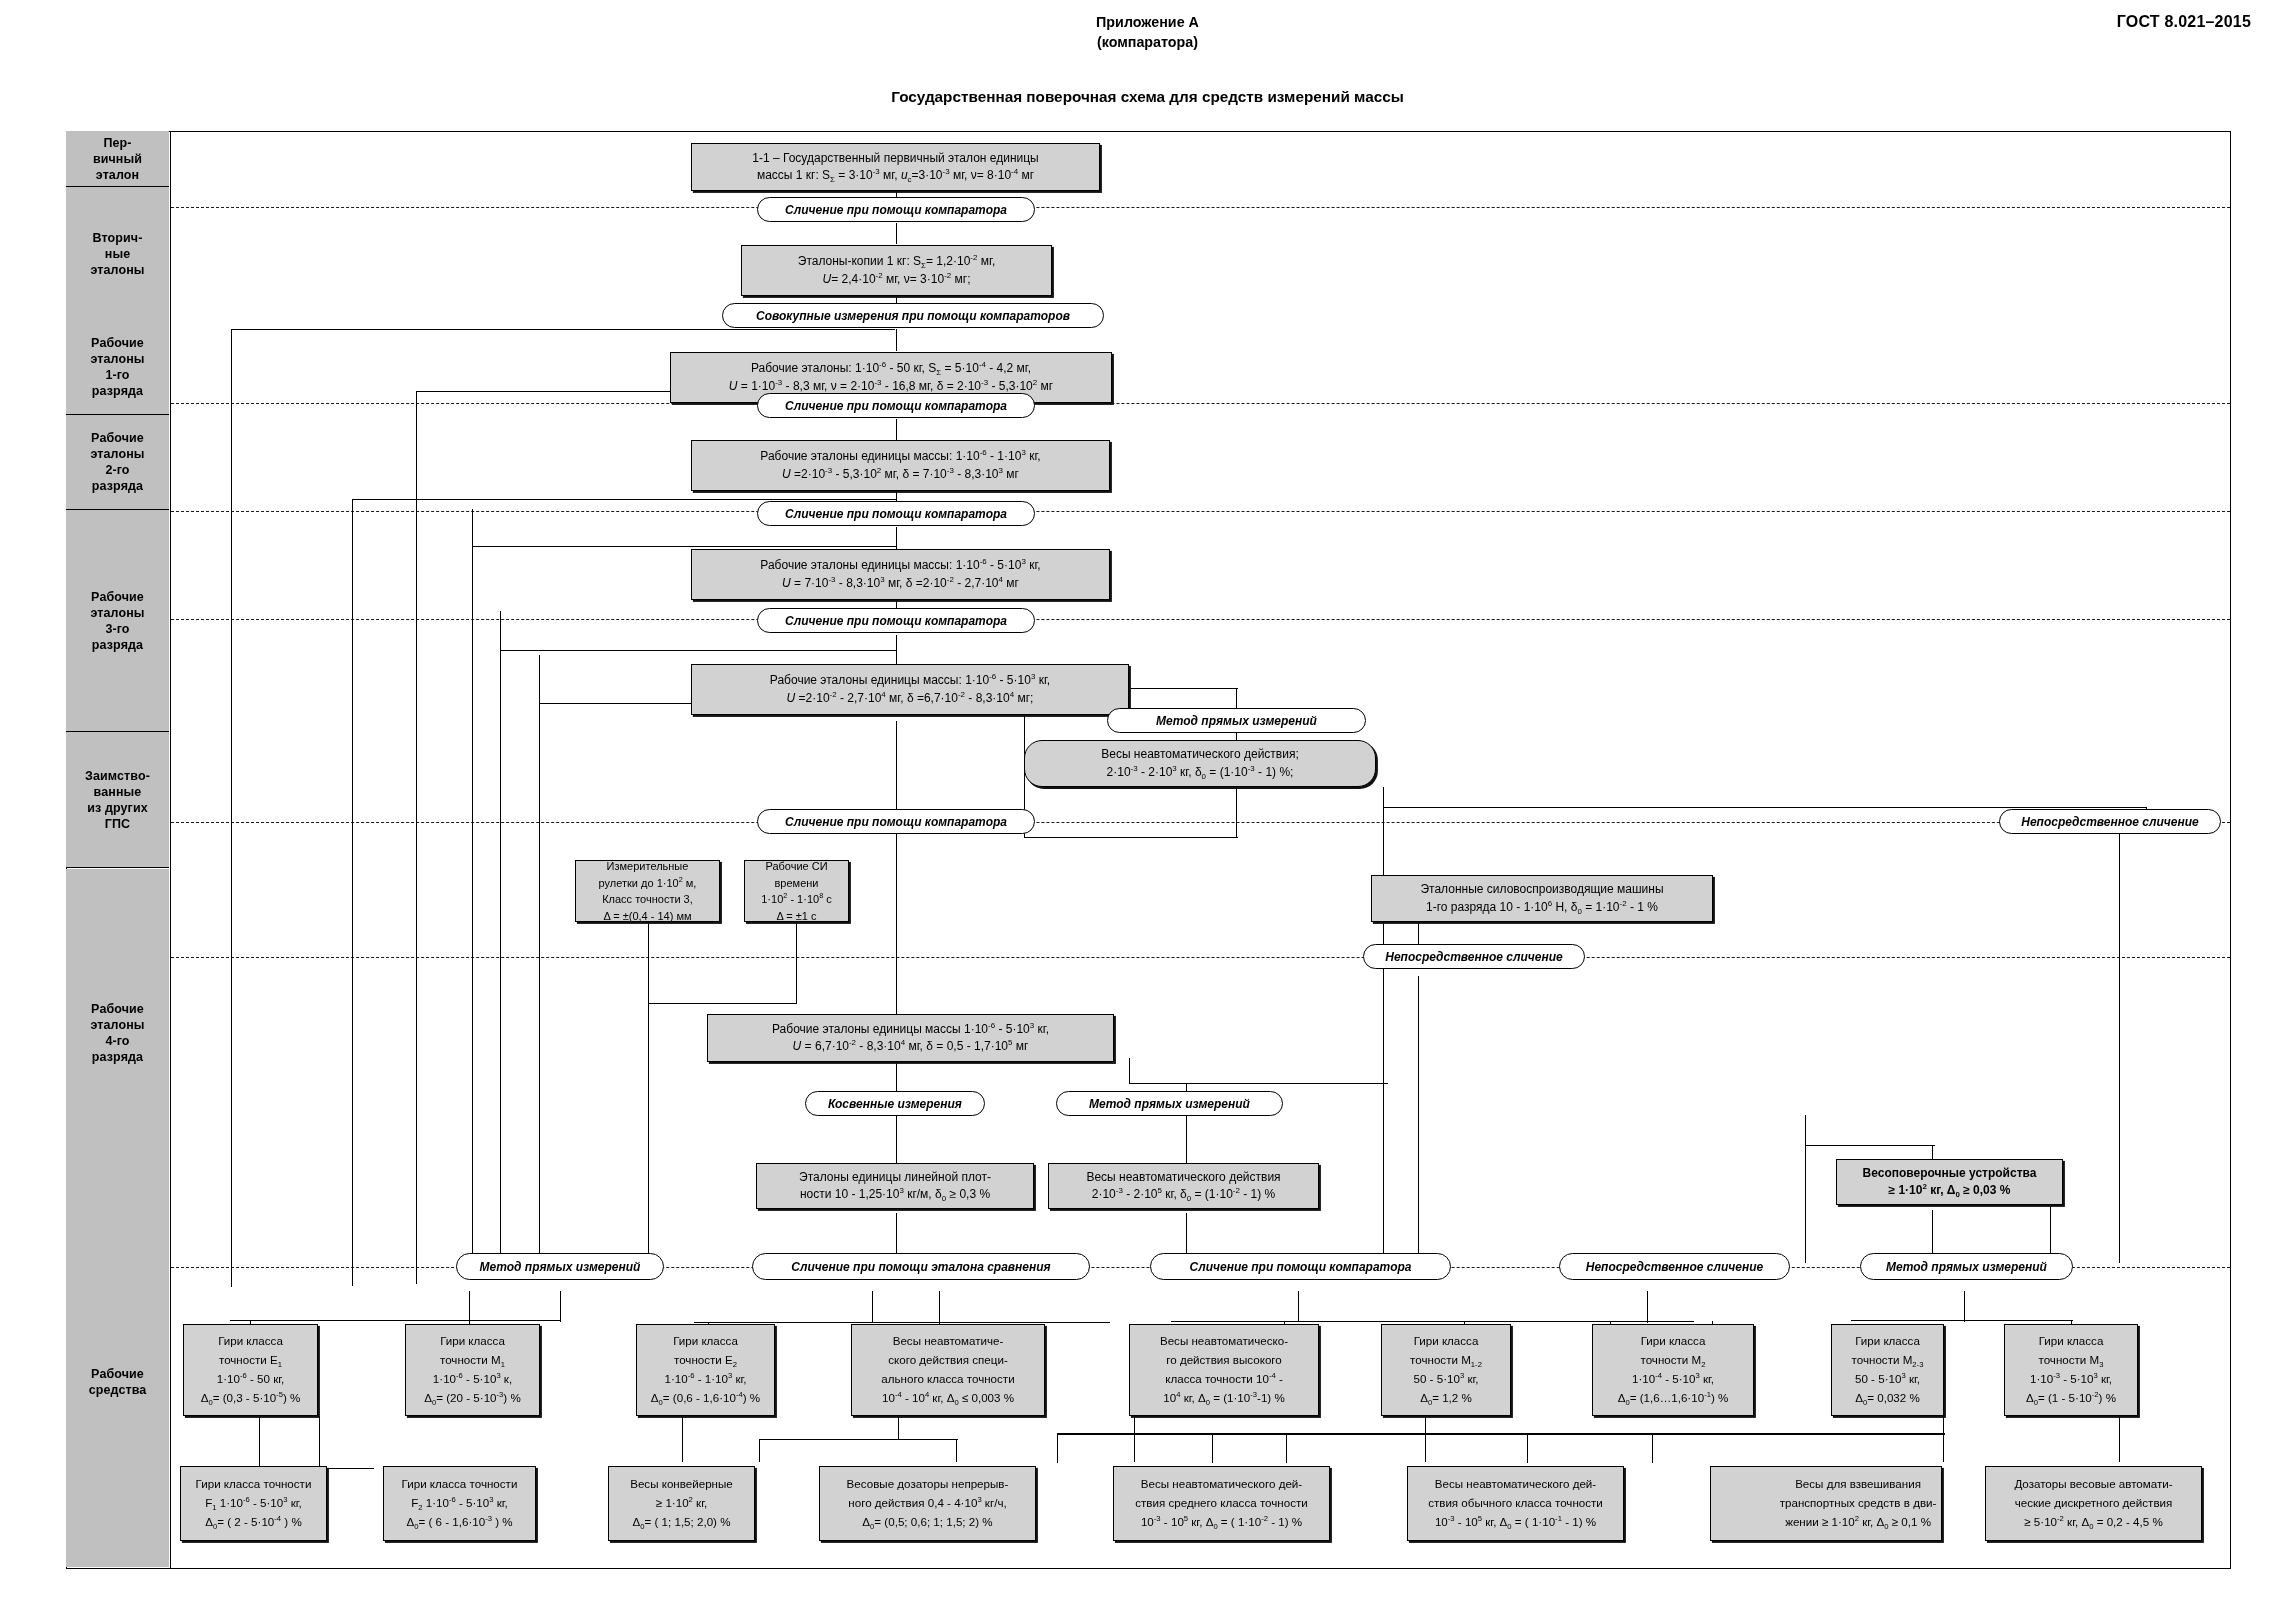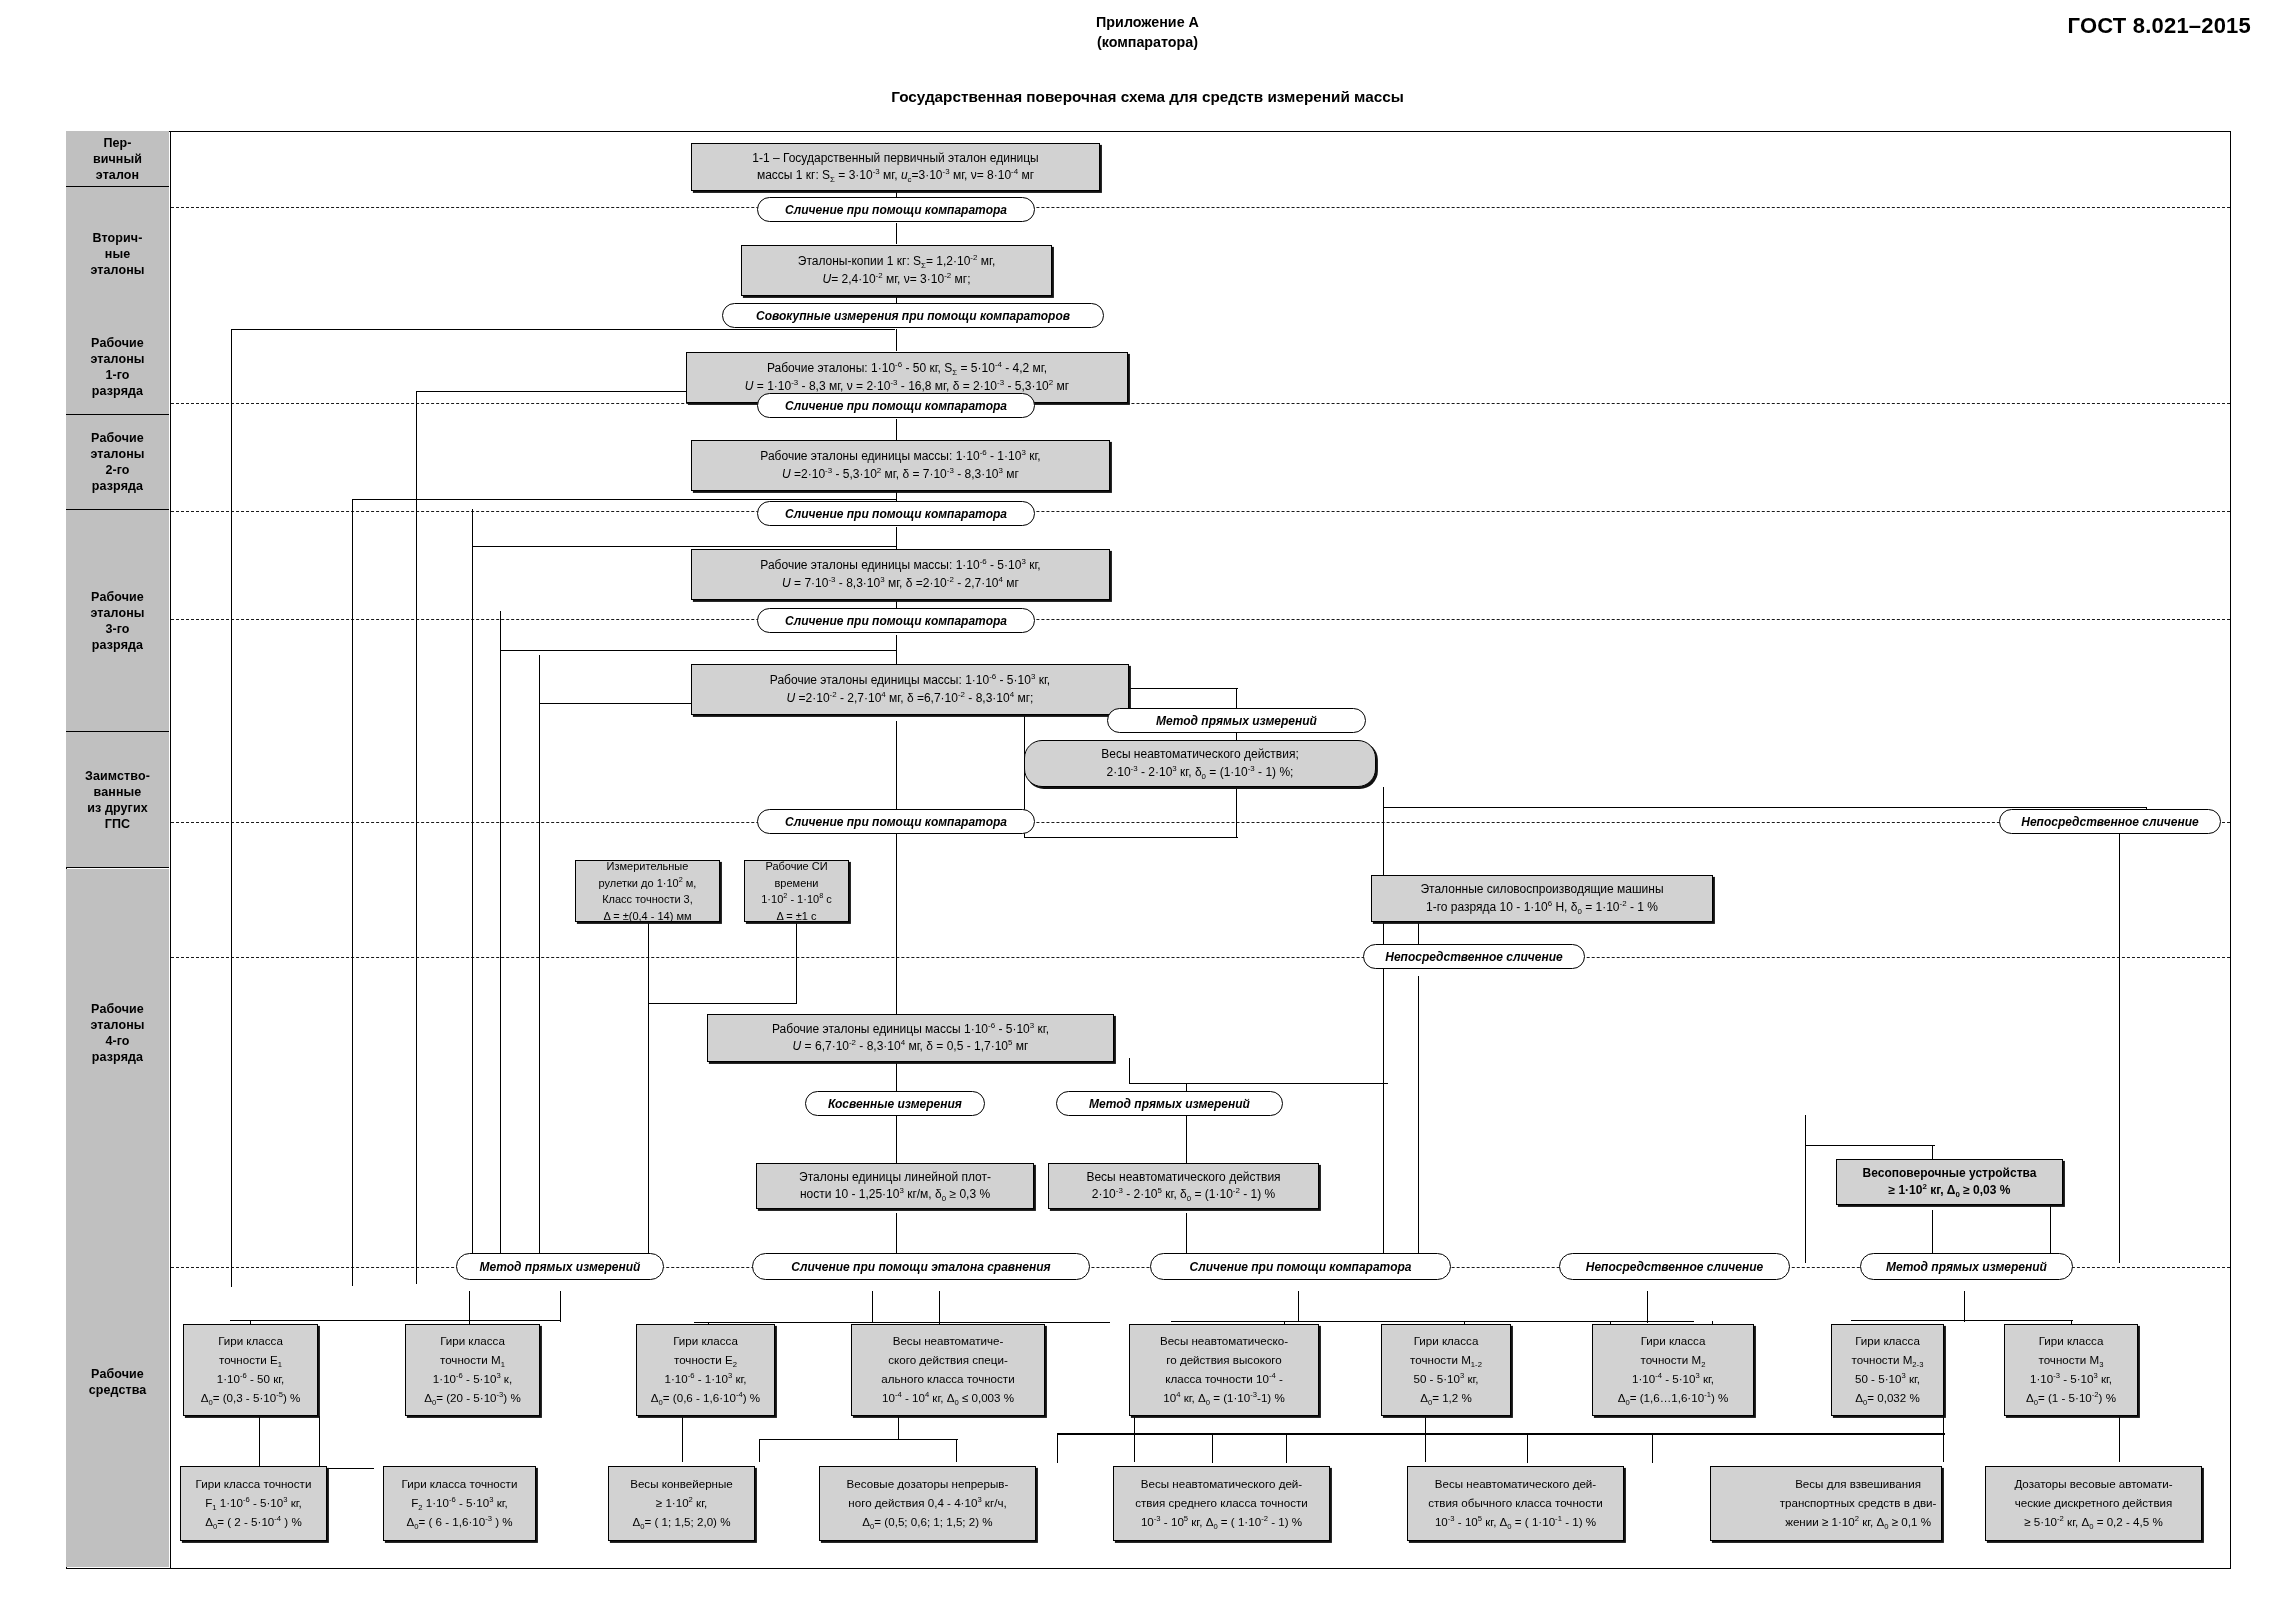--- a/index.html
+++ b/index.html
@@ -9,21 +9,21 @@
   }
   #page{
     position:relative;
     width:2295px;height:1623px;
     background:#ffffff;
     overflow:hidden;
   }
   
   .gost-code{
     position:absolute; right:44px; top:13px;
-    font-size:22px; font-weight:bold; letter-spacing:0.2px;
+    font-size:16px; font-weight:bold; letter-spacing:0.2px;
   }
   .appendix{
     position:absolute; left:0; right:0; top:13px;
     text-align:center; font-size:14.3px; font-weight:bold; line-height:1.38;
   }
   .doc-title{
     position:absolute; left:0; right:0; top:88px;
     text-align:center; font-size:15.3px; font-weight:bold;
   }
   
@@ -236,21 +236,21 @@
     </div>
   </div>
 
   <div class="box" style="left:741px;top:245px;width:311px;height:51px;">
     <div>
       <div>Эталоны-копии 1 кг: S<sub>Σ</sub>= 1,2·10<sup>-2</sup> мг,</div>
       <div><i>U</i>= 2,4·10<sup>-2</sup> мг, ν= 3·10<sup>-2</sup> мг;</div>
     </div>
   </div>
 
-  <div class="box" style="left:686px;top:352px;width:442px;height:51px;">
+  <div class="box" style="left:670px;top:352px;width:442px;height:51px;">
     <div>
       <div>Рабочие эталоны: 1·10<sup>-6</sup> - 50 кг, S<sub>Σ</sub> = 5·10<sup>-4</sup> - 4,2 мг,</div>
       <div><i>U</i> = 1·10<sup>-3</sup> - 8,3 мг, ν = 2·10<sup>-3</sup> - 16,8 мг, δ = 2·10<sup>-3</sup> - 5,3·10<sup>2</sup> мг</div>
     </div>
   </div>
 
   <div class="box" style="left:691px;top:440px;width:419px;height:51px;">
     <div>
       <div>Рабочие эталоны единицы массы: 1·10<sup>-6</sup> - 1·10<sup>3</sup> кг,</div>
       <div><i>U</i> =2·10<sup>-3</sup> - 5,3·10<sup>2</sup> мг, δ = 7·10<sup>-3</sup> - 8,3·10<sup>3</sup> мг</div>

